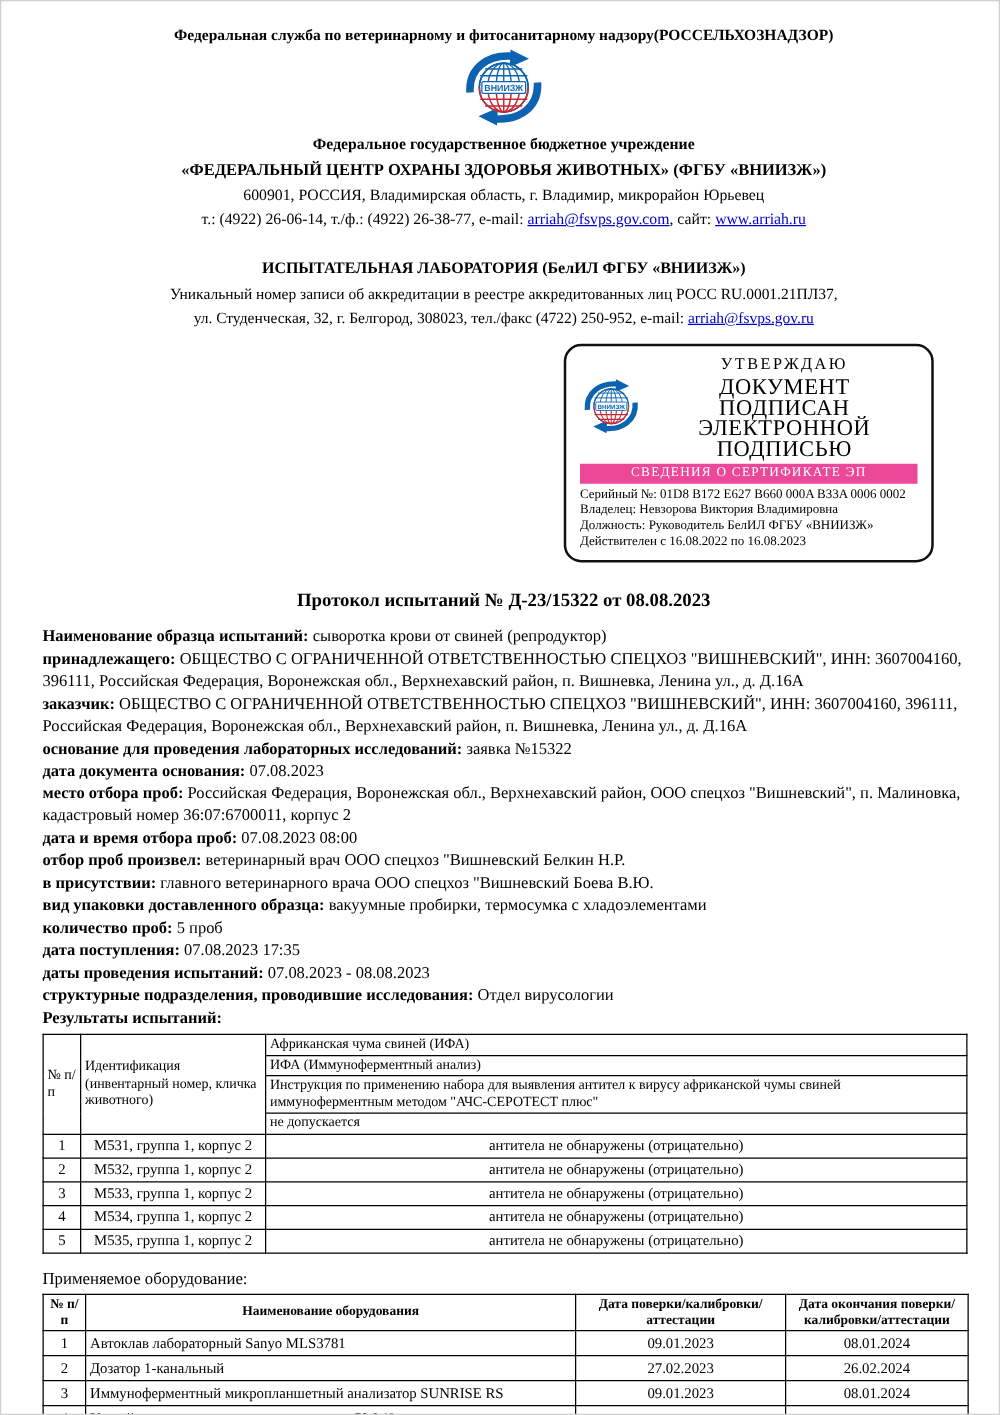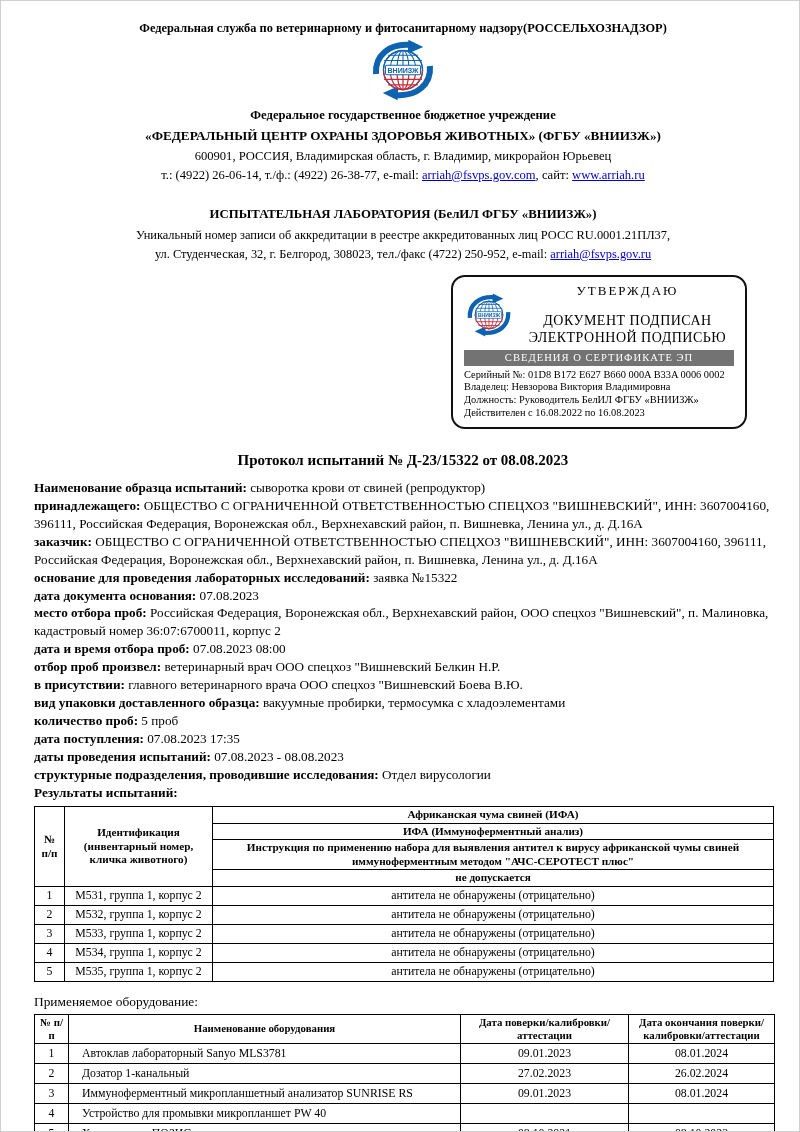--- a/index.html
+++ b/index.html
@@ -21,41 +21,41 @@
   .lab-accred { font-size:12.4px; margin-top:6px; }
   .lab-address { font-size:12.4px; margin-top:4px; }
   .stamp {
     width:296px; margin:13px 25px 0 auto; box-sizing:border-box;
     border:2.5px solid #111; border-radius:14px; padding:6px 11px 7px;
   }
   .stamp-top { display:flex; align-items:center; gap:7px; }
   .stamp-logo { width:50px; height:44px; flex:0 0 auto; }
   .stamp-txt { flex:1; text-align:center; }
   .stamp-approve { font-size:13px; letter-spacing:2px; }
-  .stamp-signed  { font-size:14px; letter-spacing:0.5px; line-height:16.5px; margin-top:14px; }
+  .stamp-signed  { font-size:18px; letter-spacing:0.5px; line-height:16.5px; margin-top:2px; }
   .stamp-bar {
-    background:#737373; color:#fff; text-align:center; font-size:10.6px;
+    background:#ec4899; color:#fff; text-align:center; font-size:10.6px;
     letter-spacing:1px; padding:2px 0 2.5px; margin:4px 0 3px;
   }
   .stamp-detail { font-size:10.4px; line-height:12.9px; }
   .doc-title { text-align:center; font-weight:bold; font-size:15px; margin-top:23px; }
   .fields { margin-top:10px; }
   .fields p { margin:0; font-size:13.2px; line-height:17.9px; }
   .results-heading { font-size:13.2px; line-height:17.9px; font-weight:bold; margin:0; }
   table { border-collapse:collapse; width:740px; table-layout:fixed; }
   td, th { border:1px solid #000; padding:1px 3px; vertical-align:middle; }
   .results-table { margin-top:5px; }
-  .results-table .hc { font-weight:bold; font-size:11.2px; text-align:center; line-height:13.5px; }
+  .results-table .hc { font-weight:normal; font-size:11.2px; line-height:13.5px; }
   .results-table td.dc { font-size:11.8px; text-align:center; height:16px; }
   .col-no { width:30px; }
   .col-id { width:148px; }
   .equip-heading { font-size:13.4px; margin:12px 0 4px; }
   .equip-table .hc { font-weight:bold; font-size:10.8px; text-align:center; line-height:13px; }
   .equip-table td { font-size:11.8px; height:17px; }
-  .equip-table td.name { text-align:left; padding-left:13px; }
+  .equip-table td.name { text-align:left; padding-left:3px; }
   .equip-table td.dc   { text-align:center; }
   .e-col-no { width:34px; } .e-col-name { width:392px; }
   .e-col-d1 { width:168px; } .e-col-d2 { width:146px; }
 </style>
 </head>
 <body>
 
 <svg width="0" height="0" style="position:absolute" aria-hidden="true">
   <defs>
     <clipPath id="cpTop">

